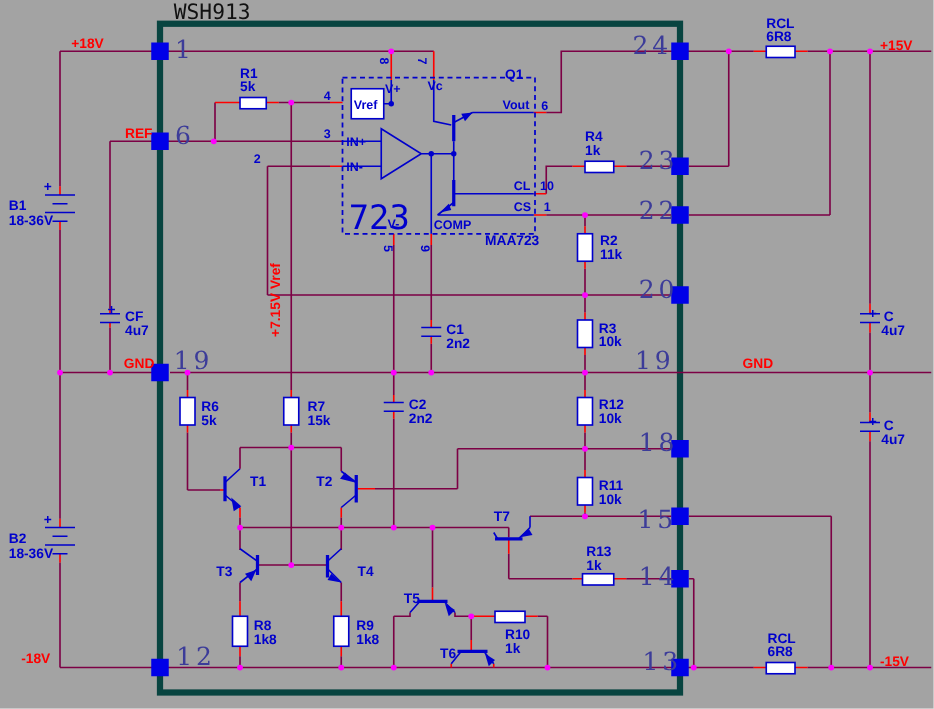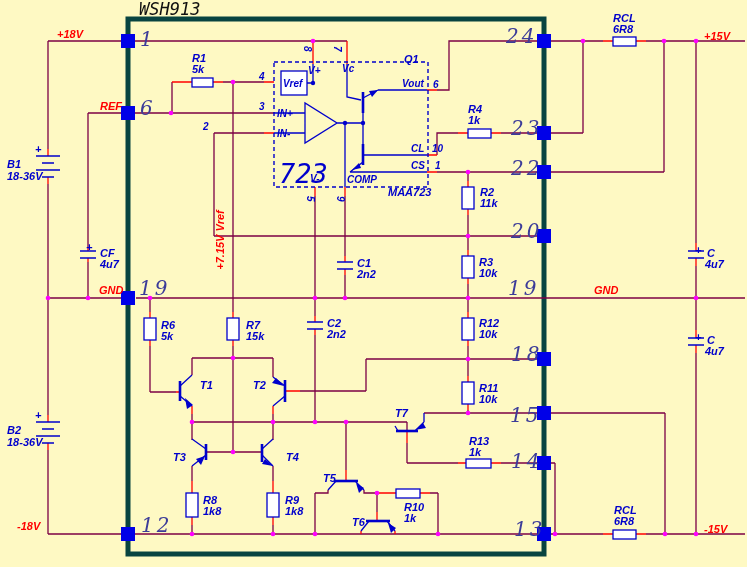--- a/index.html
+++ b/index.html
@@ -1,16 +1,16 @@
 <!DOCTYPE html>
 <html><head>
 <meta charset="utf-8">
 <style>
   html,body{margin:0;padding:0;background:#fff;}
-  #stage{width:747px;height:567px;position:relative;background:#fef9c3;overflow:hidden;font-style:italic;}
+  #stage{width:747px;height:567px;position:relative;background:#a3a3a3;overflow:hidden;}
   svg{display:block;}
   .w{stroke:#7C0045;stroke-width:1.3;fill:none;}
   .rd{stroke:#FF0000;stroke-width:1.3;fill:none;}
   .bl{stroke:#0000CC;stroke-width:1.3;fill:none;}
   .bar{stroke:#0000CC;stroke-width:2.6;fill:none;}
   .body{stroke:#0000CC;stroke-width:1.3;fill:#fff;}
   .arr{fill:#0000CC;stroke:none;}
   .dot{fill:#FF00FF;stroke:none;}
   .bdot{fill:#0000CC;stroke:none;}
   .pinsq{fill:#0000E8;stroke:none;}

